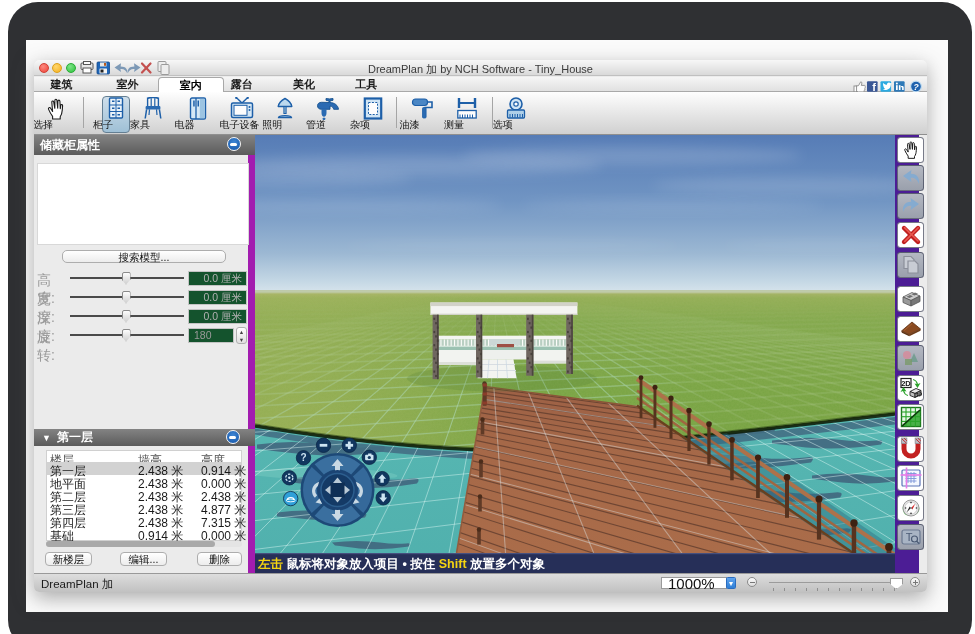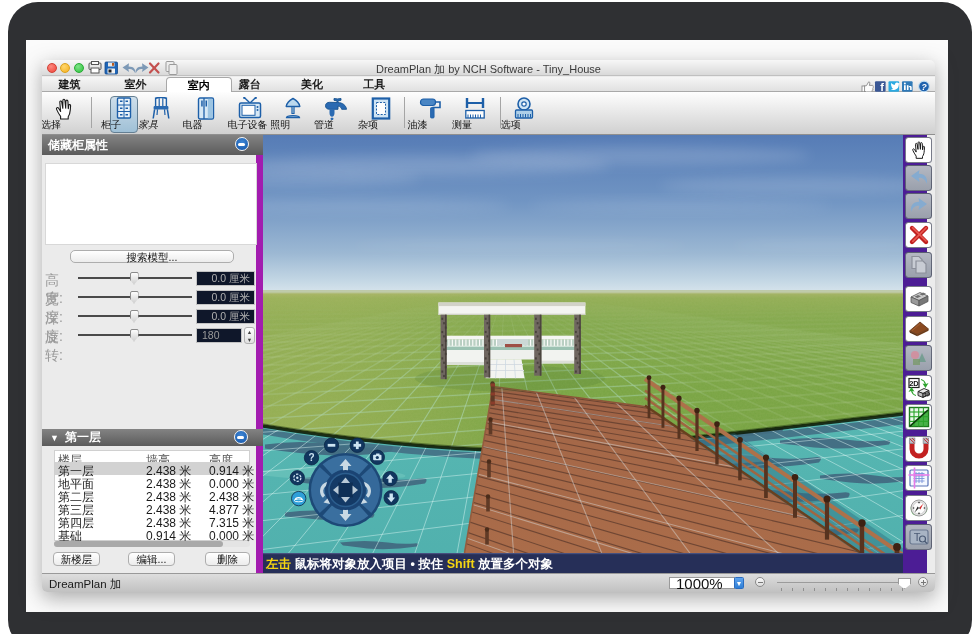--- a/index.html
+++ b/index.html
@@ -1,38 +1,38 @@
 <!DOCTYPE html>
 <html><head>
 <meta charset="utf-8">
 <style>
 html,body{margin:0;padding:0;width:975px;height:634px;overflow:hidden;background:#fff;}
 *{box-sizing:border-box;font-family:"Liberation Sans",sans-serif;}
 #frame{position:absolute;left:8px;top:2px;width:964px;height:648px;background:#2f3033;border-radius:30px;}
 #inner{position:absolute;left:26px;top:40px;width:922px;height:572px;background:#fbfbfb;}
-#win{position:absolute;left:42px;top:60px;width:893px;height:532px;background:#ececec;border-radius:5px;box-shadow:0 6px 20px rgba(90,90,90,0.5);overflow:hidden;padding-left:12px;}
+#win{position:absolute;left:34px;top:60px;width:893px;height:532px;background:#ececec;border-radius:5px;box-shadow:0 6px 20px rgba(90,90,90,0.5);overflow:hidden;padding-left:12px;}
 #titlebar{position:absolute;left:0;top:0;width:893px;height:16px;background:linear-gradient(#f7f7f7,#d9d9d9);border-bottom:1px solid #c0c0c0;border-radius:5px 5px 0 0;}
 .tl{position:absolute;top:3px;width:10px;height:10px;border-radius:50%;}
 #title-text{position:absolute;top:2px;left:0;width:100%;text-align:center;font-size:11px;color:#3a3a3a;}
 #tabbar{position:absolute;left:0;top:17px;width:893px;height:15px;background:linear-gradient(#f6f6f6,#e1e1e1);border-bottom:1px solid #a9a9a9;}
 .tab{position:absolute;top:0;width:44px;text-align:center;font-size:11px;font-weight:bold;color:#1a1a1a;line-height:15px;}
 #seltab{position:absolute;left:123.7px;top:0px;width:66px;height:16px;background:#fff;border:1px solid #a8a8a8;border-bottom:none;border-radius:4px 4px 0 0;text-align:center;font-size:11px;font-weight:bold;line-height:15px;}
 #toolbar{position:absolute;left:0;top:32px;width:893px;height:43px;background:linear-gradient(#fefefe,#d0d0d0);border-bottom:1px solid #8f8f8f;}
 .titem{position:absolute;top:2px;width:46px;height:40px;text-align:left;}
 .titem .lbl{position:absolute;bottom:2px;width:100%;font-size:10px;color:#111;}
 .titem svg{position:absolute;top:3px;left:50%;transform:translateX(-50%);}
 .tsep{position:absolute;top:5px;width:1px;height:31px;background:#a5a5a5;}
 #panel{position:absolute;left:0;top:74.5px;width:221px;height:438.5px;background:#ebebeb;border-right:7px solid #a21caf;}
 .phead{position:absolute;left:0;width:221px;height:20.5px;background:linear-gradient(#838383,#5b5b5b);color:#fff;font-size:12px;font-weight:bold;line-height:20px;}
 .bluedot{position:absolute;top:2.8px;width:14px;height:14px;border-radius:50%;background:radial-gradient(circle at 50% 35%,#3f86d4,#1253a6);border:1px solid #f5f5f5;}
 .bluedot:after{content:"";position:absolute;left:2.5px;top:4.5px;width:7px;height:3.5px;background:#fff;border-radius:1.5px;}
 .slab{position:absolute;left:3px;width:30px;font-size:14px;color:#9a9a9a;}
 .strack{position:absolute;height:1.5px;background:#4a4a4a;}
 .sthumb{position:absolute;width:9px;height:13px;background:linear-gradient(#fdfdfd,#cfcfcf);border:1px solid #8a8a8a;border-radius:2px 2px 1px 1px;clip-path:polygon(0 0,100% 0,100% 62%,50% 100%,0 62%);}
-.vbox{position:absolute;width:59px;height:15px;background:#0f172a;border:1px solid #c4c4c4;font-size:10.5px;color:#b0b0b0;text-align:right;line-height:13px;padding-right:4px;}
+.vbox{position:absolute;width:59px;height:15px;background:#14532d;border:1px solid #c4c4c4;font-size:10.5px;color:#b0b0b0;text-align:right;line-height:13px;padding-right:4px;}
 .frow{position:absolute;font-size:12px;color:#1a1a1a;}
 .btn{position:absolute;height:14.5px;background:linear-gradient(#ffffff,#ececec);border:1px solid #adadad;border-radius:4px;font-size:10.5px;color:#111;text-align:center;line-height:13px;}
 #statusbar{position:absolute;left:0;top:513px;width:893px;height:19px;background:linear-gradient(#dddddd,#c1c1c1);border-top:1px solid #999;font-size:11.5px;color:#1a1a1a;}
 .sbtn{position:absolute;width:27px;height:26px;border-radius:3.5px;}
 .sbtn.en{background:linear-gradient(#ffffff,#ffffff);border:1px solid rgba(10,15,40,0.55);}
 .sbtn.dis{background:linear-gradient(#b4b8c2,#9aa0ac);border:1px solid rgba(10,15,40,0.45);}
 .sbtn svg{position:absolute;left:50%;top:50%;transform:translate(-50%,-50%);}
 </style>
 </head>
 <body>
@@ -113,21 +113,21 @@
           <line x1="9" y1="1" x2="9" y2="21" stroke="#1d5fa8" stroke-width="1"></line>
           <rect x="5" y="3.5" width="2.5" height="1.5" fill="#1d5fa8"></rect>
           <rect x="10.5" y="3.5" width="2.5" height="1.5" fill="#1d5fa8"></rect>
           <rect x="5" y="10.5" width="2.5" height="1.5" fill="#1d5fa8"></rect>
           <rect x="10.5" y="10.5" width="2.5" height="1.5" fill="#1d5fa8"></rect>
           <rect x="5" y="17" width="2.5" height="1.5" fill="#1d5fa8"></rect>
           <rect x="10.5" y="17" width="2.5" height="1.5" fill="#1d5fa8"></rect>
         </svg>
         <div class="lbl">柜子</div>
       </div>
-    <div class="titem" style="left:96px;font-style:italic;">
+    <div class="titem" style="left:96px;">
         <svg width="20" height="23" viewBox="0 0 20 23">
           <path d="M4 1.5 c4-1.5 8-1.5 12 0" fill="none" stroke="#1d5fa8" stroke-width="1.6"></path>
           <line x1="4.6" y1="1.5" x2="4.6" y2="9" stroke="#1d5fa8" stroke-width="1.4"></line>
           <line x1="8.2" y1="1.2" x2="8.2" y2="9" stroke="#1d5fa8" stroke-width="1.2"></line>
           <line x1="11.8" y1="1.2" x2="11.8" y2="9" stroke="#1d5fa8" stroke-width="1.2"></line>
           <line x1="15.4" y1="1.5" x2="15.4" y2="9" stroke="#1d5fa8" stroke-width="1.4"></line>
           <rect x="2.6" y="9" width="14.8" height="3.4" rx="1" fill="#2a6ab2"></rect>
           <line x1="3.6" y1="12.4" x2="2.2" y2="21.5" stroke="#1d5fa8" stroke-width="1.5"></line>
           <line x1="16.4" y1="12.4" x2="17.8" y2="21.5" stroke="#1d5fa8" stroke-width="1.5"></line>
           <line x1="6.5" y1="12.4" x2="6" y2="18" stroke="#1d5fa8" stroke-width="1.2"></line>

